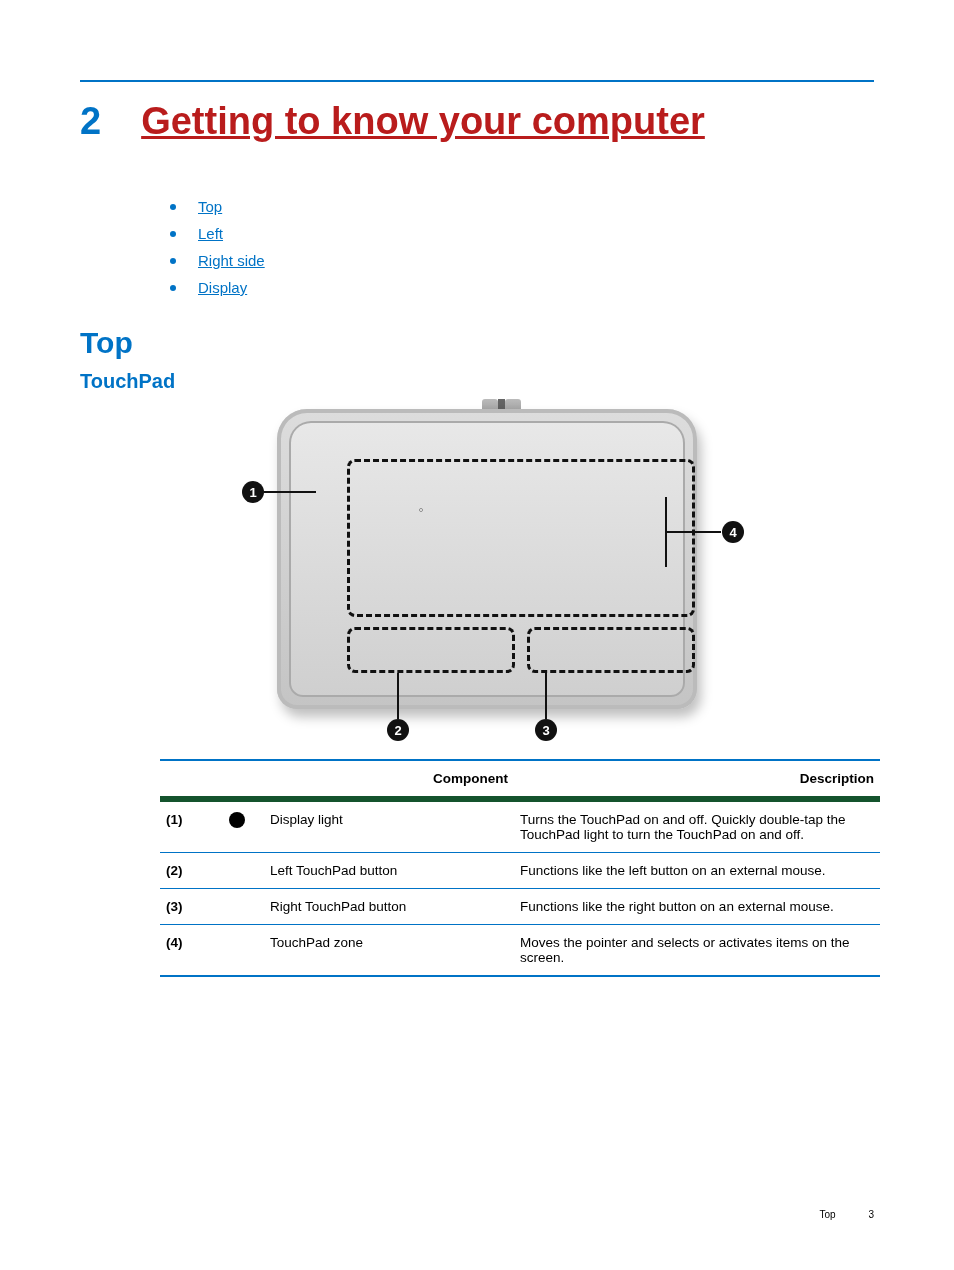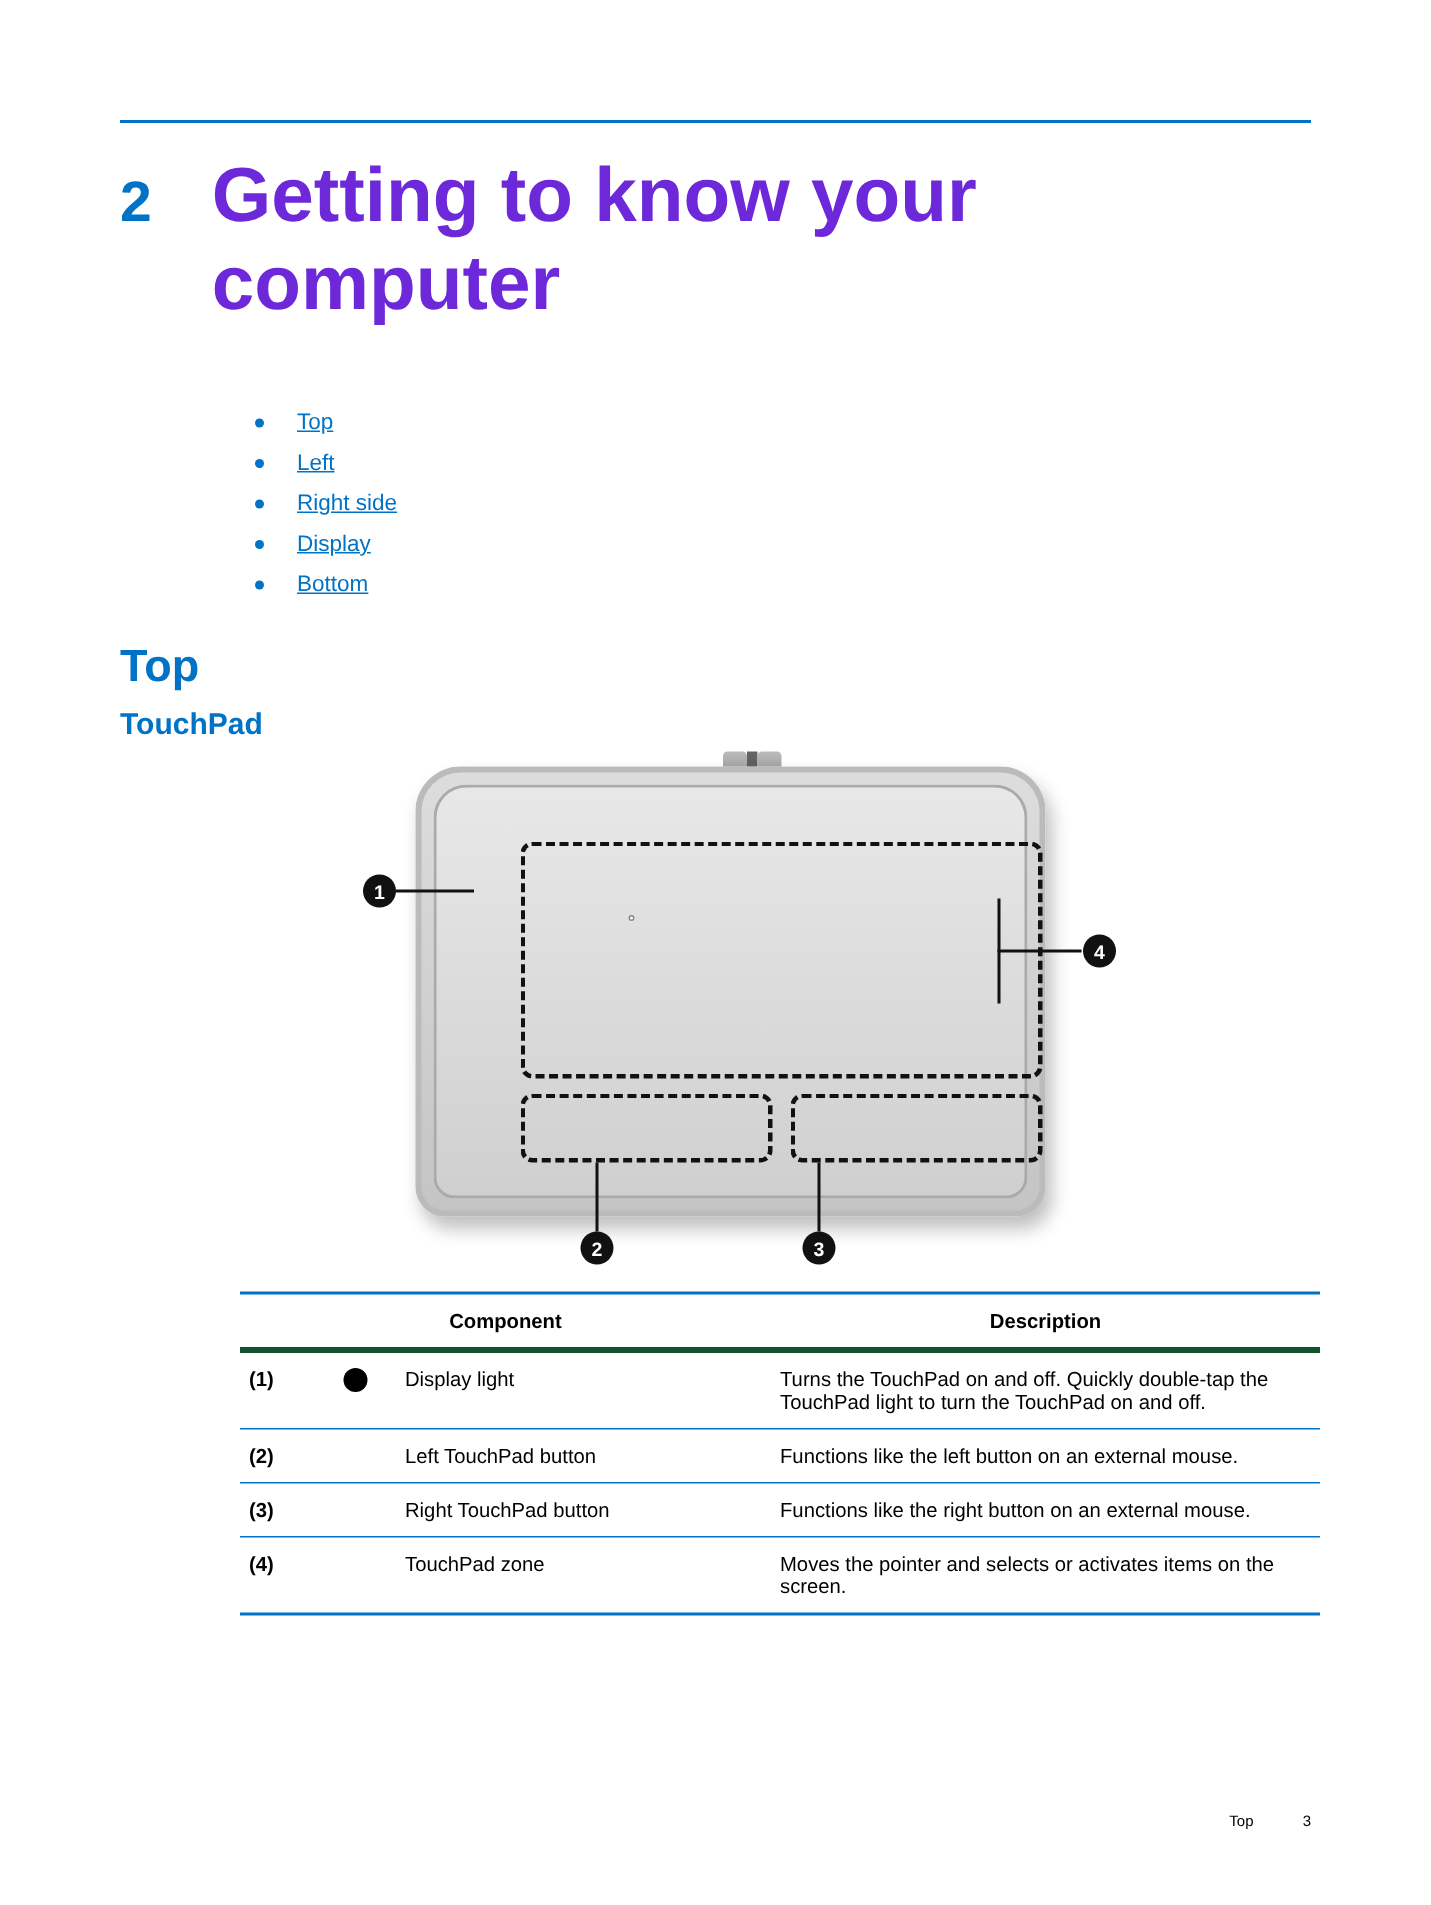--- a/index.html
+++ b/index.html
@@ -24,23 +24,24 @@
     align-items: baseline;
     gap: 40px;
     margin-bottom: 55px;
   }
   .chapter-num {
     font-size: 38px;
     font-weight: bold;
     color: #0073c6;
   }
   .chapter-title {
-    font-size: 51px;
-    font-weight: bold;
-    color: #6d28d9;
+    font-size: 38px;
+    font-weight: bold;
+    color: #b91c1c;
+    text-decoration: underline;
   }
   .toc {
     margin-left: 90px;
     margin-bottom: 30px;
   }
   .toc-item {
     display: flex;
     align-items: center;
     gap: 22px;
     margin-bottom: 10px;
@@ -169,24 +170,24 @@
   .tbl {
     margin-left: 80px;
     margin-right: 0;
     width: 720px;
     font-size: 13.5px;
     border-top: 2px solid #0073c6;
     border-bottom: 2px solid #0073c6;
     border-collapse: collapse;
   }
   .tbl th {
-    text-align: center;
+    text-align: right;
     font-weight: bold;
     padding: 10px 6px 10px 6px;
-    border-bottom: 4px solid #14532d;
+    border-bottom: 6px solid #14532d;
   }
   .tbl td {
     padding: 10px 6px;
     vertical-align: top;
     border-bottom: 1px solid #0073c6;
   }
   .tbl tr:last-child td { border-bottom: none; }
   .cnum { width: 50px; font-weight: bold; }
   .cicon { width: 54px; text-align:center; }
   .cname { width: 250px; }
@@ -222,24 +223,20 @@
       <span class="bullet"></span>
       <span class="toc-link">Left</span>
     </div>
     <div class="toc-item">
       <span class="bullet"></span>
       <span class="toc-link">Right side</span>
     </div>
     <div class="toc-item">
       <span class="bullet"></span>
       <span class="toc-link">Display</span>
-    </div>
-    <div class="toc-item">
-      <span class="bullet"></span>
-      <span class="toc-link">Bottom</span>
     </div>
   </div>
 
   <div class="h2">Top</div>
   <div class="h3">TouchPad</div>
 
   <div class="figure">
     <div class="dev">
       <div class="knob left"></div>
       <div class="knob-gap"></div>

